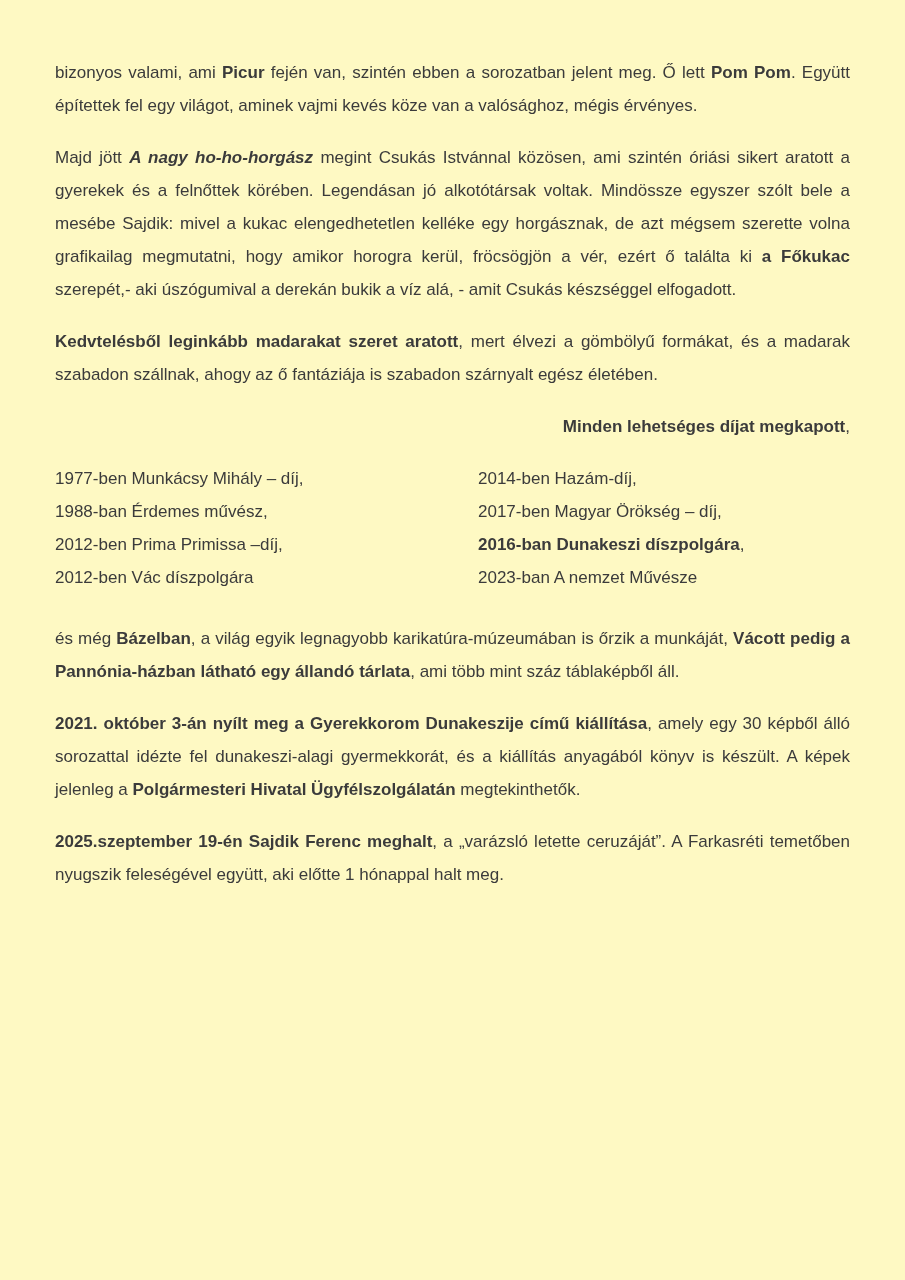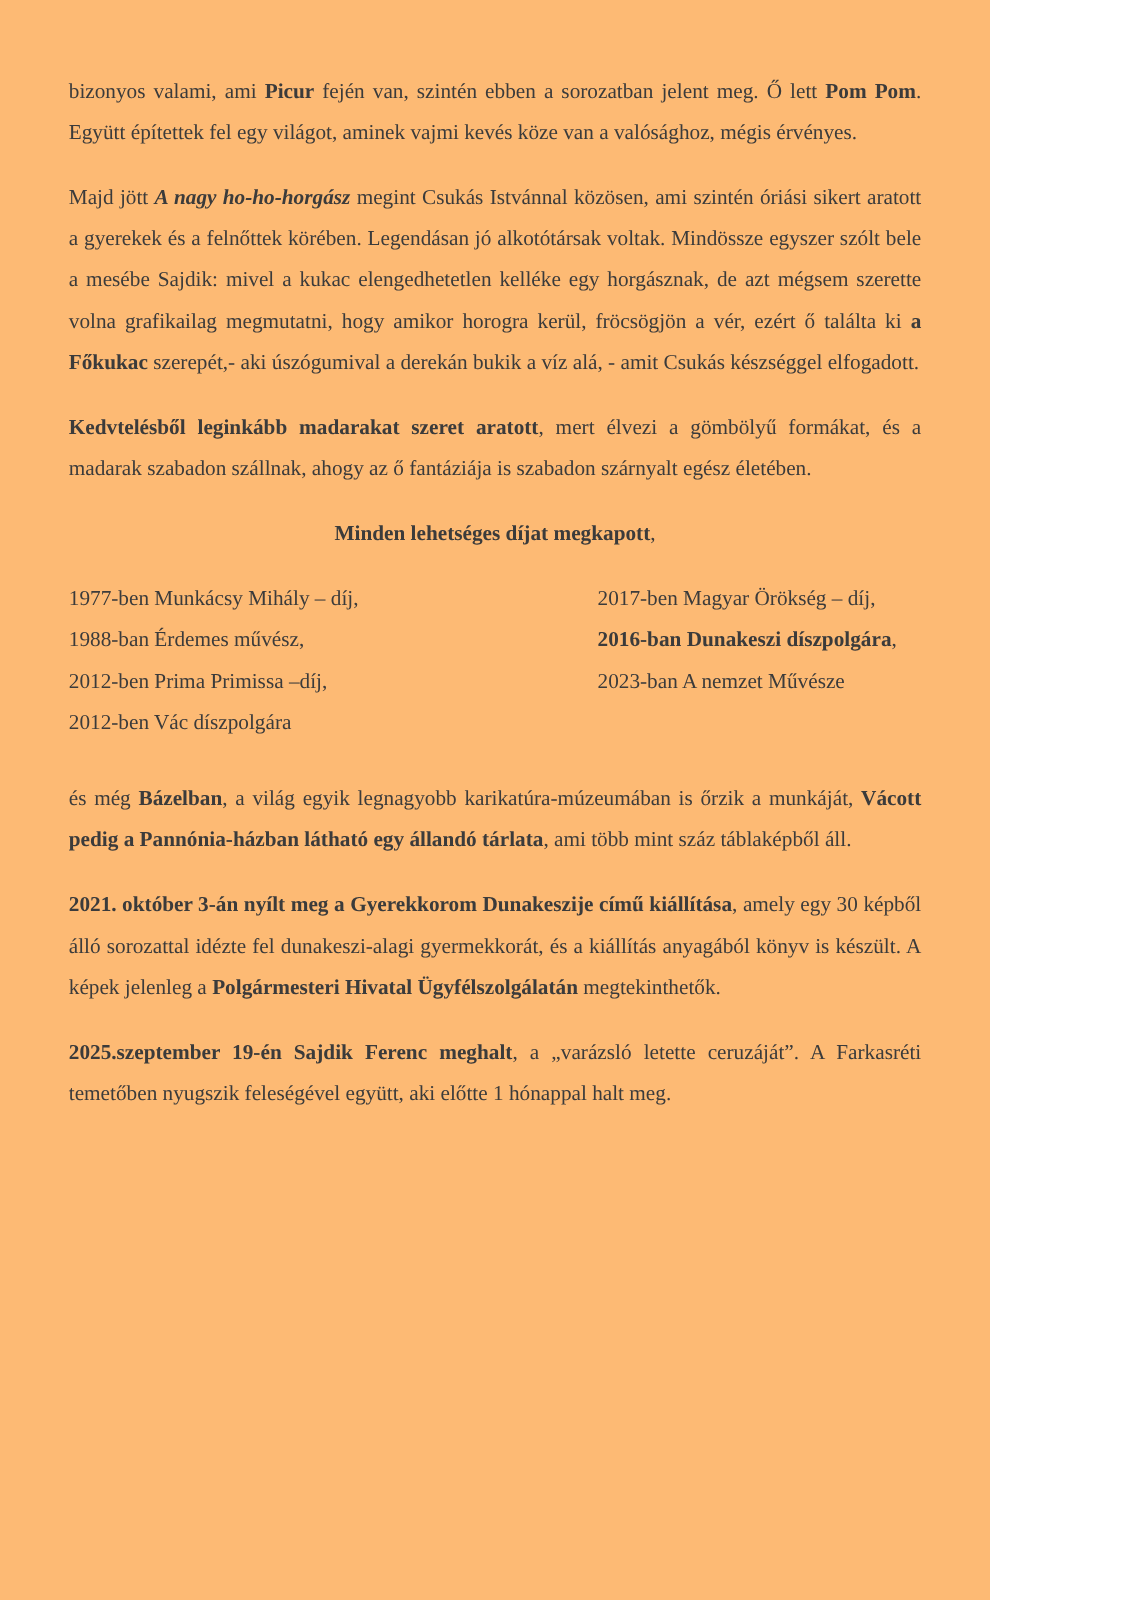--- a/index.html
+++ b/index.html
@@ -1,37 +1,37 @@
 <!DOCTYPE html>
 <html lang="hu"><head>
 <meta charset="utf-8">
 <style>
   html, body {
     margin: 0;
     padding: 0;
     background: #ffffff;
   }
   .page {
-    width: 792px;
+    width: 905px;
     height: 1280px;
-    background: #fdba74;
+    background: #fef9c3;
     box-sizing: border-box;
     padding: 56px 55px 0 55px;
-    font-family: Liberation Serif, serif;
+    font-family: Liberation Sans, sans-serif;
     font-size: 17px;
     line-height: 33px;
     color: #3b3b3b;
     overflow: hidden;
   }
   .para {
     margin: 0 0 19px 0;
     text-align: justify;
   }
   .para.left {
-    text-align: center;
+    text-align: right;
   }
   .b { font-weight: bold; }
   .i { font-style: italic; }
   .awards {
     display: flex;
     margin: 6px 0 28px 0;
   }
   .awards .col-left  { width: 423px; flex: 0 0 423px; }
   .awards .col-right { flex: 1; }
   .award-line { white-space: nowrap; text-align: left; }
@@ -51,20 +51,21 @@
     <p class="para left"><span class="b">Minden lehetséges díjat megkapott</span><span>,</span></p>
 
     <div class="awards">
       <div class="col-left">
           <div class="award-line"><span>1977-ben Munkácsy Mihály – díj,</span></div>
           <div class="award-line"><span>1988-ban Érdemes művész,</span></div>
           <div class="award-line"><span>2012-ben Prima Primissa –díj,</span></div>
           <div class="award-line"><span>2012-ben Vác díszpolgára</span></div>
         </div>
       <div class="col-right">
+          <div class="award-line"><span>2014-ben Hazám-díj,</span></div>
           <div class="award-line"><span>2017-ben Magyar Örökség – díj,</span></div>
           <div class="award-line"><span class="b">2016-ban Dunakeszi díszpolgára</span><span>,</span></div>
           <div class="award-line"><span>2023-ban A nemzet Művésze</span></div>
         </div>
     </div>
 
     <p class="para"><span>és még </span><span class="b">Bázelban</span><span>, a világ egyik legnagyobb karikatúra-múzeumában is őrzik a munkáját, </span><span class="b">Vácott pedig a Pannónia-házban látható egy állandó tárlata</span><span>, ami több mint száz táblaképből áll.</span></p>
 
 
     <p class="para"><span class="b">2021. október 3-án nyílt meg a Gyerekkorom Dunakeszije című kiállítása</span><span>, amely egy 30 képből álló sorozattal idézte fel dunakeszi-alagi gyermekkorát, és a kiállítás anyagából könyv is készült. A képek jelenleg a </span><span class="b">Polgármesteri Hivatal Ügyfélszolgálatán</span><span> megtekinthetők.</span></p>

